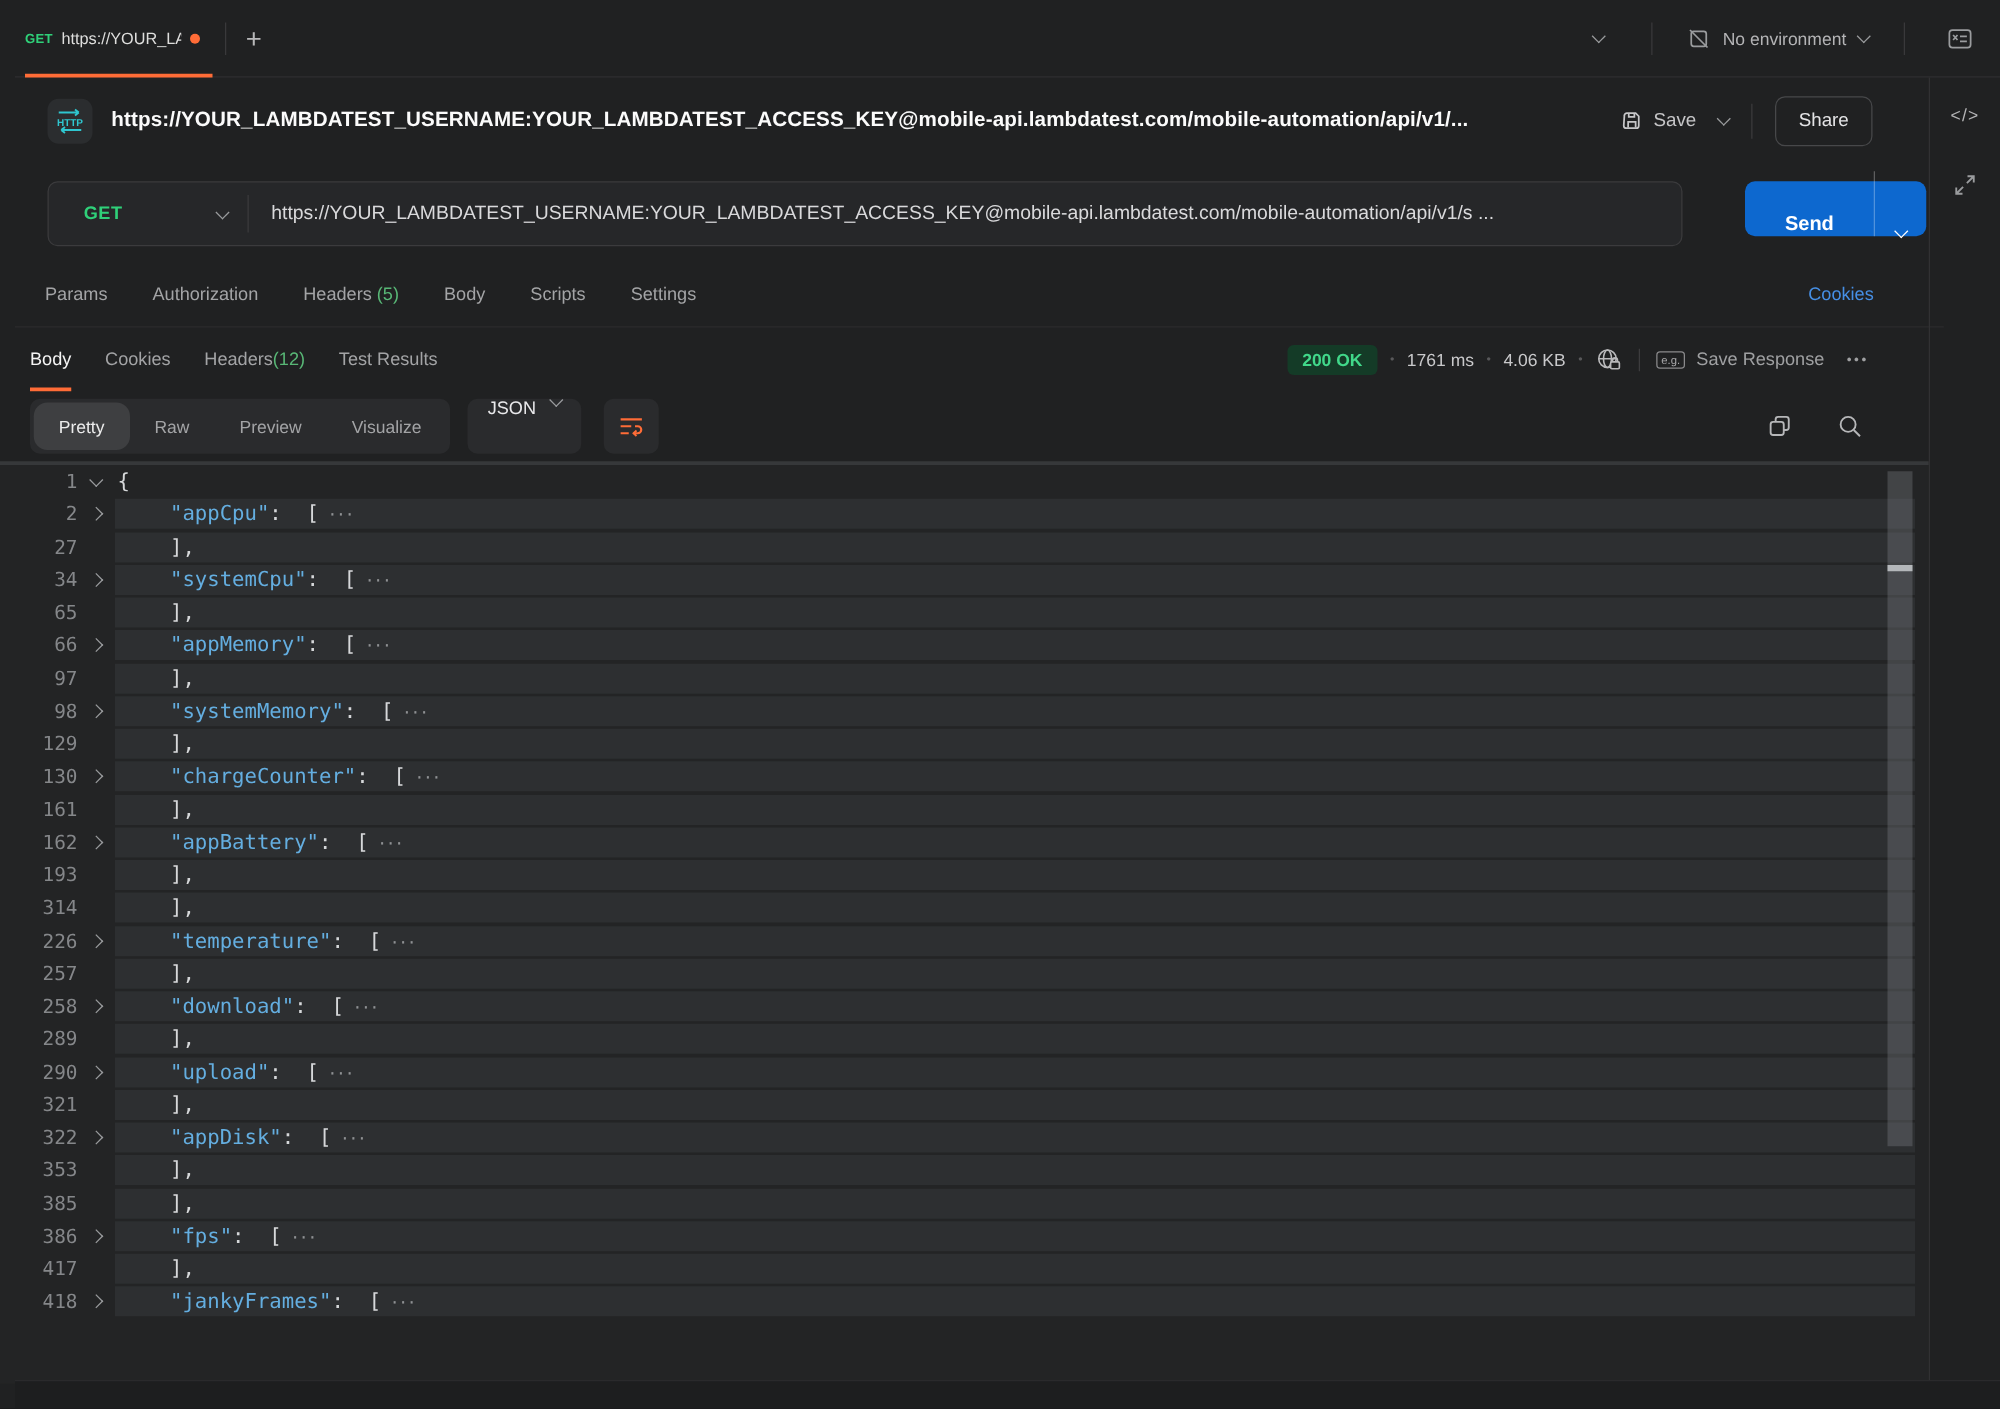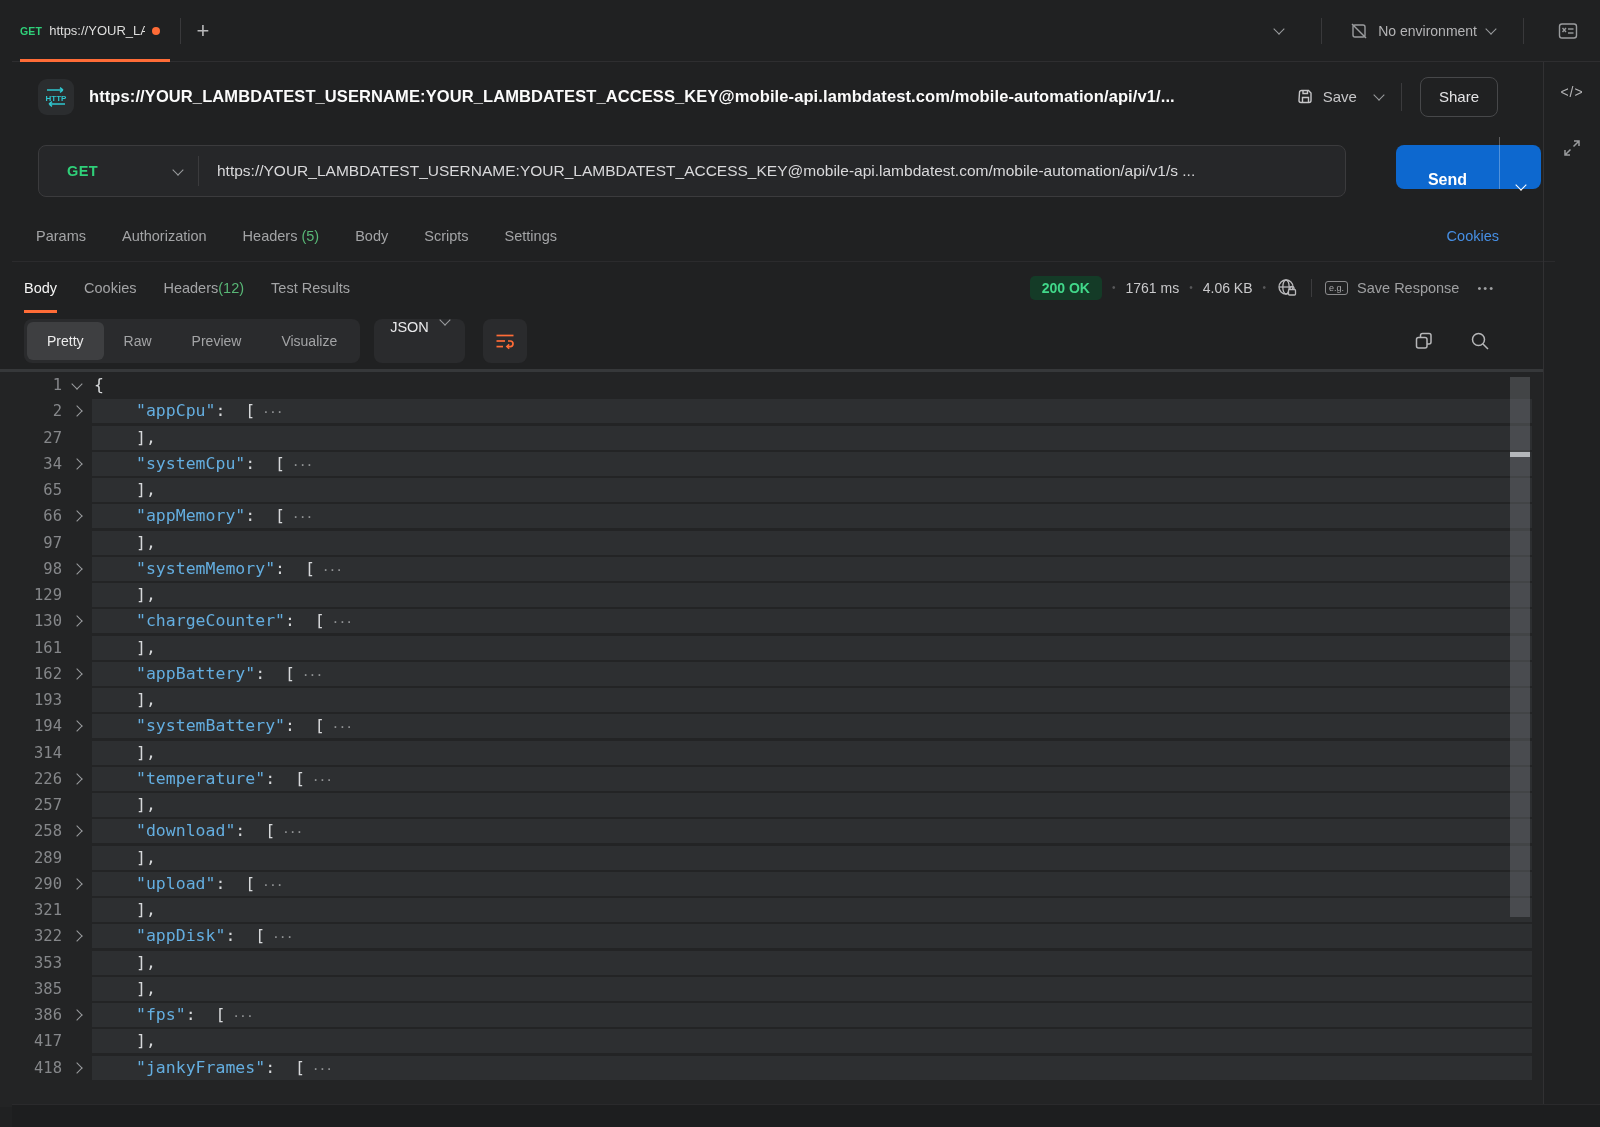--- a/index.html
+++ b/index.html
@@ -71,21 +71,21 @@
   .meta-val{font-size:14px;color:#c9c9cb;}
   .meta-div{width:1px;height:18px;background:#3c3c3e;margin:0 13px;}
   .eg-box{border:1px solid #8a8a8c;border-radius:3px;font-size:9px;padding:1px 3px;color:#a9a9ab;margin-right:9px;}
   .saveresp{font-size:14.5px;color:#9fa0a2;cursor:pointer;}
   .more-dots{margin-left:18px;font-size:11px;letter-spacing:2px;color:#9fa0a2;cursor:pointer;}
 
   
   #toolbar{top:313px;width:1543px;height:56px;display:flex;align-items:center;padding-left:12px;}
   .seg-group{display:flex;align-items:center;background:#2a2b2d;border-radius:8px;padding:3px;height:44px;box-sizing:border-box;}
   .seg{height:38px;display:flex;align-items:center;padding:0 20px;font-size:14px;color:#a3a4a6;border-radius:6px;cursor:pointer;}
-  .seg.active{background:#3e3f41;color:#ececec;}
+  .seg.active{background:#3e3f41;color:#ececec;border-radius:11px;}
   .json-dd{margin-left:14px;height:44px;background:#2a2b2d;border-radius:8px;display:flex;
            padding:0 16px;gap:12px;font-size:14.5px;color:#e9e9eb;cursor:pointer;box-sizing:border-box;}
   .wrap-box{margin-left:18px;width:44px;height:44px;background:#2a2b2d;border-radius:8px;display:flex;align-items:center;justify-content:center;cursor:pointer;}
   .tool-right{margin-left:auto;margin-right:65px;display:flex;align-items:center;gap:36px;}
   .tool-icon{cursor:pointer;display:flex;}
 
   
   #viewer{top:369px;width:1543px;height:735px;background:#232425;border-top:3px solid #36383a;overflow:hidden;position:absolute;}
   .code-row{height:26.25px;display:flex;align-items:center;font-family:"DejaVu Sans Mono",monospace;}
   .ln{width:62px;text-align:right;font-size:15.5px;color:#85878a;flex:none;}
@@ -348,27 +348,20 @@
             <span class="chev r"></span>
           </span>
           <span class="code-content stripe indent"><span class="tok-key">"appBattery"</span><span class="tok-punct">:  [</span><span class="tok-ell"> ···</span></span>
         </div>
         <div class="code-row">
           <span class="ln">193</span>
           <span class="fold"></span>
           <span class="code-content stripe indent"><span class="tok-punct">],</span></span>
         </div>
         <div class="code-row">
-          <span class="ln">194</span>
-          <span class="fold">
-            <span class="chev r"></span>
-          </span>
-          <span class="code-content stripe indent"><span class="tok-key">"systemBattery"</span><span class="tok-punct">:  [</span><span class="tok-ell"> ···</span></span>
-        </div>
-        <div class="code-row">
           <span class="ln">314</span>
           <span class="fold"></span>
           <span class="code-content stripe indent"><span class="tok-punct">],</span></span>
         </div>
         <div class="code-row">
           <span class="ln">226</span>
           <span class="fold">
             <span class="chev r"></span>
           </span>
           <span class="code-content stripe indent"><span class="tok-key">"temperature"</span><span class="tok-punct">:  [</span><span class="tok-ell"> ···</span></span>

